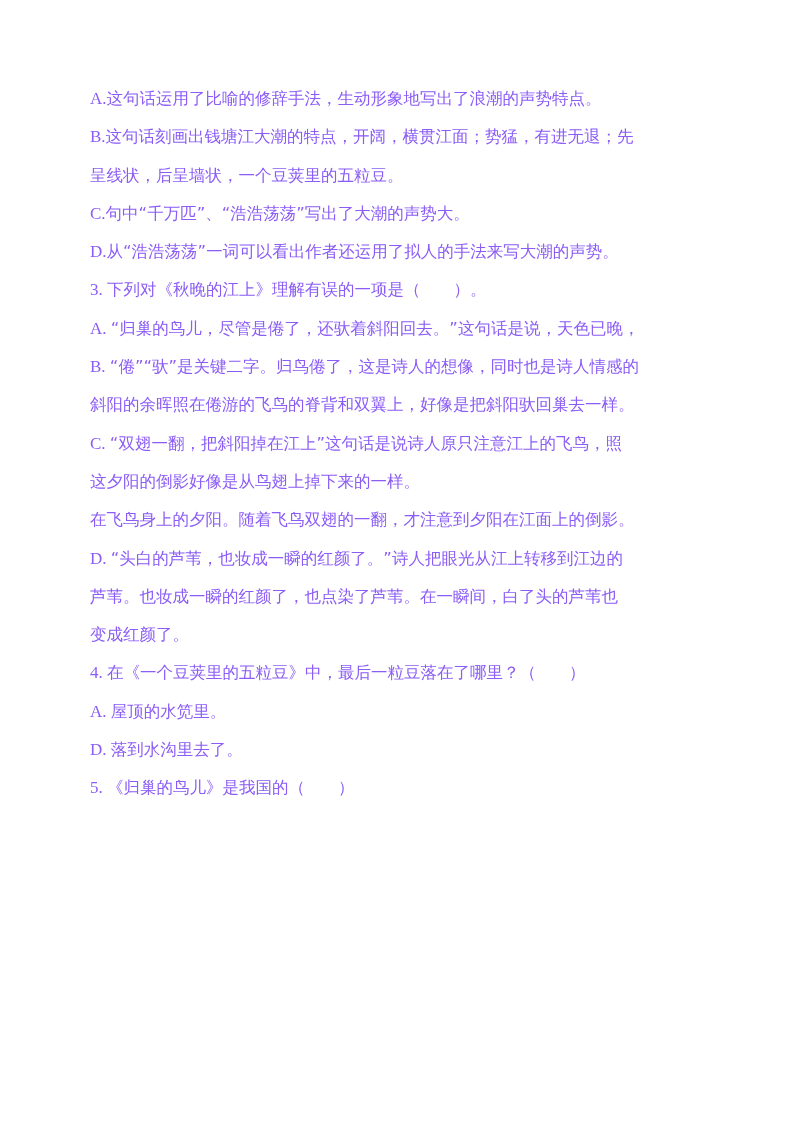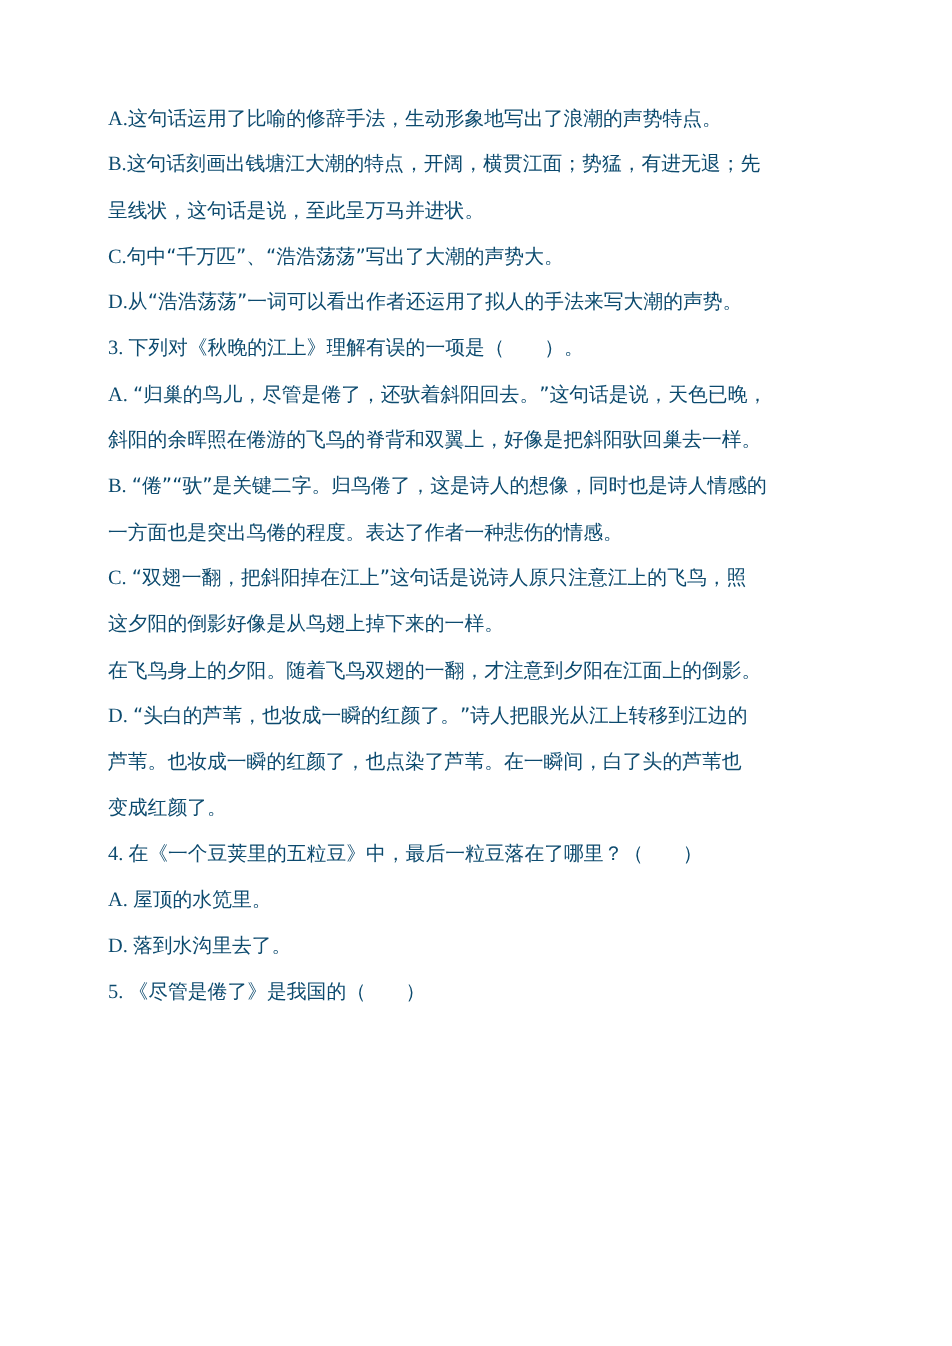--- a/index.html
+++ b/index.html
@@ -4,47 +4,46 @@
 <style>
   html, body { margin: 0; padding: 0; background: #ffffff; }
   body { width: 793px; height: 1122px; position: relative; overflow: hidden; }
   .page {
     position: absolute; left: 0; top: 0; width: 793px; height: 1122px;
     background: #ffffff;
   }
   .content {
     position: absolute; left: 90px; top: 80px; width: 620px;
     font-family: "DejaVu Sans", sans-serif;
-    font-size: 16.5px; color: #0c4a6e;
+    font-size: 16.5px; color: #8b5cf6;
   }
   .line {
     height: 38.3px; line-height: 38.3px; white-space: nowrap;
     letter-spacing: 0px;
   }
   .serif-lead { font-family: "Liberation Serif", serif; font-size: 17px; }
 </style>
 </head>
 <body>
 
 <div class="page">
   <div class="content">
     <div class="line"><span class="serif-lead">A.</span><span>这句话运用了比喻的修辞手法，生动形象地写出了浪潮的声势特点。</span></div>
     <div class="line"><span class="serif-lead">B.</span><span>这句话刻画出钱塘江大潮的特点，开阔，横贯江面；势猛，有进无退；先</span></div>
-    <div class="line"><span class="serif-lead"></span><span>呈线状，这句话是说，至此呈万马并进状。</span></div>
+    <div class="line"><span class="serif-lead"></span><span>呈线状，后呈墙状，一个豆荚里的五粒豆。</span></div>
     <div class="line"><span class="serif-lead">C.</span><span>句中“千万匹”、“浩浩荡荡”写出了大潮的声势大。</span></div>
     <div class="line"><span class="serif-lead">D.</span><span>从“浩浩荡荡”一词可以看出作者还运用了拟人的手法来写大潮的声势。</span></div>
     <div class="line"><span class="serif-lead">3. </span><span>下列对《秋晚的江上》理解有误的一项是（　　）。</span></div>
     <div class="line"><span class="serif-lead">A. </span><span>“归巢的鸟儿，尽管是倦了，还驮着斜阳回去。”这句话是说，天色已晚，</span></div>
+    <div class="line"><span class="serif-lead">B. </span><span>“倦”“驮”是关键二字。归鸟倦了，这是诗人的想像，同时也是诗人情感的</span></div>
     <div class="line"><span class="serif-lead"></span><span>斜阳的余晖照在倦游的飞鸟的脊背和双翼上，好像是把斜阳驮回巢去一样。</span></div>
-    <div class="line"><span class="serif-lead">B. </span><span>“倦”“驮”是关键二字。归鸟倦了，这是诗人的想像，同时也是诗人情感的</span></div>
-    <div class="line"><span class="serif-lead"></span><span>一方面也是突出鸟倦的程度。表达了作者一种悲伤的情感。</span></div>
     <div class="line"><span class="serif-lead">C. </span><span>“双翅一翻，把斜阳掉在江上”这句话是说诗人原只注意江上的飞鸟，照</span></div>
     <div class="line"><span class="serif-lead"></span><span>这夕阳的倒影好像是从鸟翅上掉下来的一样。</span></div>
     <div class="line"><span class="serif-lead"></span><span>在飞鸟身上的夕阳。随着飞鸟双翅的一翻，才注意到夕阳在江面上的倒影。</span></div>
     <div class="line"><span class="serif-lead">D. </span><span>“头白的芦苇，也妆成一瞬的红颜了。”诗人把眼光从江上转移到江边的</span></div>
     <div class="line"><span class="serif-lead"></span><span>芦苇。也妆成一瞬的红颜了，也点染了芦苇。在一瞬间，白了头的芦苇也</span></div>
     <div class="line"><span class="serif-lead"></span><span>变成红颜了。</span></div>
     <div class="line"><span class="serif-lead">4. </span><span>在《一个豆荚里的五粒豆》中，最后一粒豆落在了哪里？（　　）</span></div>
     <div class="line"><span class="serif-lead">A. </span><span>屋顶的水笕里。</span></div>
     <div class="line"><span class="serif-lead">D. </span><span>落到水沟里去了。</span></div>
-    <div class="line"><span class="serif-lead">5. </span><span>《尽管是倦了》是我国的（　　）</span></div>
+    <div class="line"><span class="serif-lead">5. </span><span>《归巢的鸟儿》是我国的（　　）</span></div>
   </div>
 </div>
 
 </body></html>

